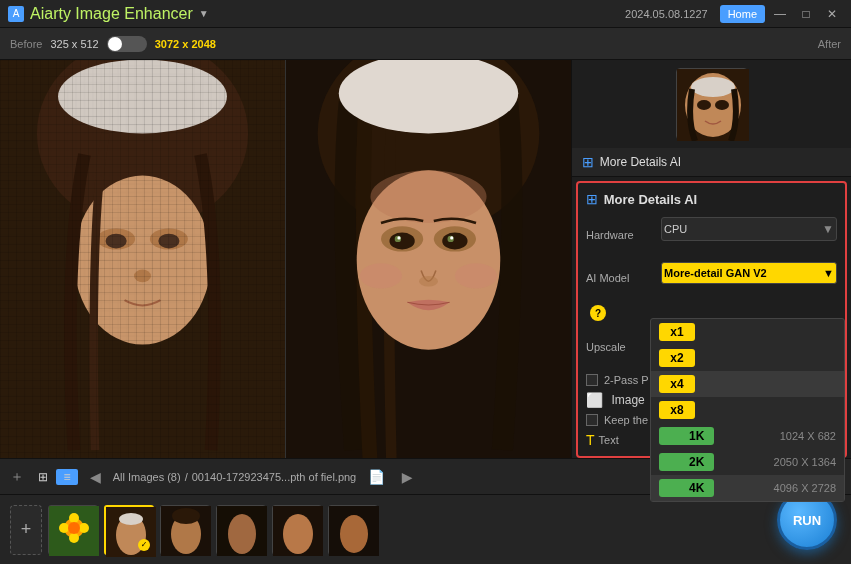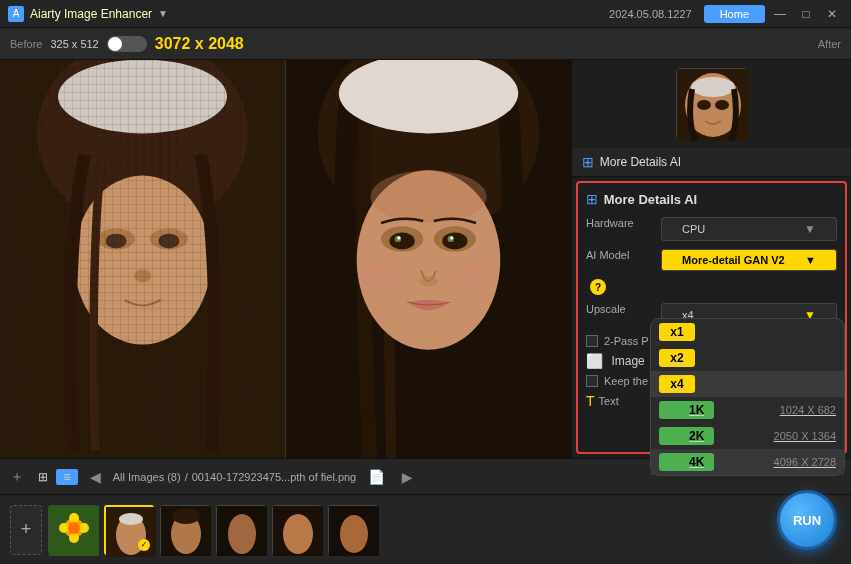--- a/index.html
+++ b/index.html
@@ -28,29 +28,29 @@
       align-items: center;
       gap: 6px;
     }
     .app-icon {
       width: 16px; height: 16px;
       background: #4a9eff;
       border-radius: 2px;
       display: flex; align-items: center; justify-content: center;
       font-size: 10px; color: white;
     }
-    .title-bar-title { color: #fef9c3; font-size: 12px; }
+    .title-bar-title { color: #bef264; font-size: 16px; }
     .title-bar-dropdown { color: #aaa; font-size: 10px; }
     .title-bar-right { display: flex; align-items: center; gap: 4px; }
     .date-version { color: #aaa; font-size: 11px; margin-right: 8px; }
     .home-btn {
       background: #4a9eff;
       color: white;
       border: none;
-      padding: 3px 16px;
+      padding: 3px 8px;
       border-radius: 3px;
       font-size: 11px;
       cursor: pointer;
     }
     .win-btn {
       width: 22px; height: 18px;
       background: transparent;
       border: none;
       color: #aaa;
       font-size: 12px;
@@ -77,21 +77,21 @@
       position: relative;
       cursor: pointer;
     }
     .toggle-knob {
       width: 14px; height: 14px;
       background: white;
       border-radius: 50%;
       position: absolute;
       top: 1px; left: 1px;
     }
-    .output-size { color: #ffd700; font-size: 16px; font-weight: bold; }
+    .output-size { color: #ffd700; font-size: 11px; font-weight: bold; }
     .toolbar-after { color: #888; font-size: 11px; margin-left: auto; }
 
     
     .image-panels {
       flex: 1;
       display: flex;
       position: relative;
       overflow: hidden;
     }
     .image-panel {
@@ -184,35 +184,35 @@
       align-items: center;
       gap: 6px;
       margin-bottom: 10px;
     }
     .details-panel-icon { color: #4a9eff; font-size: 14px; }
     .details-panel-text { color: #ddd; font-size: 13px; font-weight: bold; }
 
     
     .form-row {
       display: flex;
-      align-items: flex-start;
-      margin-bottom: 8px;
+      align-items: flex-end;
+      margin-bottom: 21px;
     }
     .form-label {
       width: 75px;
       color: #aaa;
       font-size: 11px;
       flex-shrink: 0;
     }
     .form-control {
       flex: 1;
       background: #2a2a2a;
       border: 1px solid #444;
       border-radius: 3px;
-      padding: 4px 20px;
+      padding: 4px 2px;
       color: #ccc;
       font-size: 11px;
       display: flex;
       align-items: center;
       justify-content: space-between;
       cursor: pointer;
     }
     .form-control-yellow {
       background: #ffd700;
       color: #000;
@@ -263,23 +263,22 @@
     }
 
     
     .dropdown-menu {
       position: absolute;
       top: 135px;
       left: 72px;
       right: 0;
       background: #2a2a2a;
       border: 1px solid #444;
-      border-radius: 9px;
+      border-radius: 3px;
       z-index: 100;
-      text-decoration: underline;
     }
     .dropdown-item {
       display: flex;
       align-items: center;
       padding: 4px 8px;
       cursor: pointer;
       position: relative;
     }
     .dropdown-item.selected { background: #383838; }
     .dropdown-item-badge {
@@ -624,20 +623,23 @@
         <div class="dropdown-item">
           <span class="dropdown-item-badge badge-yellow">x1</span>
         </div>
         <div class="dropdown-item">
           <span class="dropdown-item-badge badge-yellow">x2</span>
         </div>
         <div class="dropdown-item selected" style="background:#3a3a3a;">
           <span class="dropdown-item-badge badge-yellow">x4</span>
         </div>
         <div class="dropdown-item">
+          <span class="dropdown-item-badge badge-yellow">x8</span>
+        </div>
+        <div class="dropdown-item">
           <span class="dropdown-item-badge badge-green">1K</span>
           <span class="dropdown-item-size">1024 X 682</span>
         </div>
         <div class="dropdown-item">
           <span class="dropdown-item-badge badge-green">2K</span>
           <span class="dropdown-item-size">2050 X 1364</span>
         </div>
         <div class="dropdown-item" style="background:#383838;">
           <span class="dropdown-item-badge badge-green">4K</span>
           <span class="dropdown-item-size">4096 X 2728</span>

